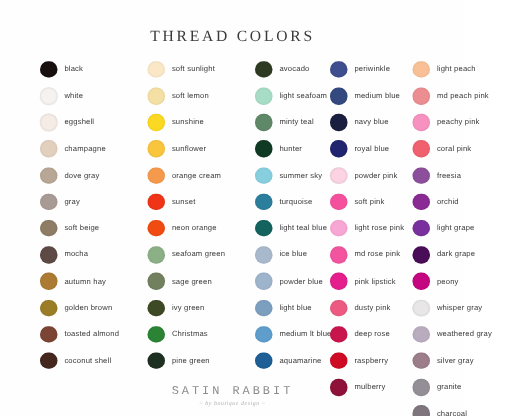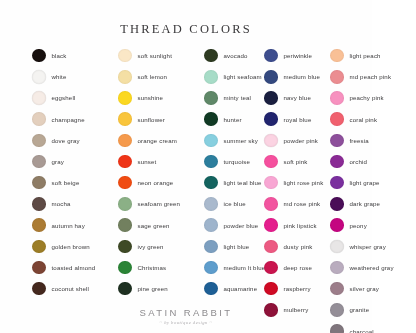--- a/index.html
+++ b/index.html
@@ -85,21 +85,21 @@
 
   #footer {
     position: absolute;
     left: 0;
     right: 0;
     bottom: 8px;
     text-align: center;
   }
 
   #brand {
-    font-family: Liberation Sans, sans-serif;
+    font-family: Liberation Mono, monospace;
     font-size: 9.5px;
     letter-spacing: 2.4px;
     color: #8d8b8e;
     white-space: nowrap;
   }
 
   #tagline {
     font-family: "Liberation Serif", serif;
     font-size: 4.6px;
     letter-spacing: 0.5px;

